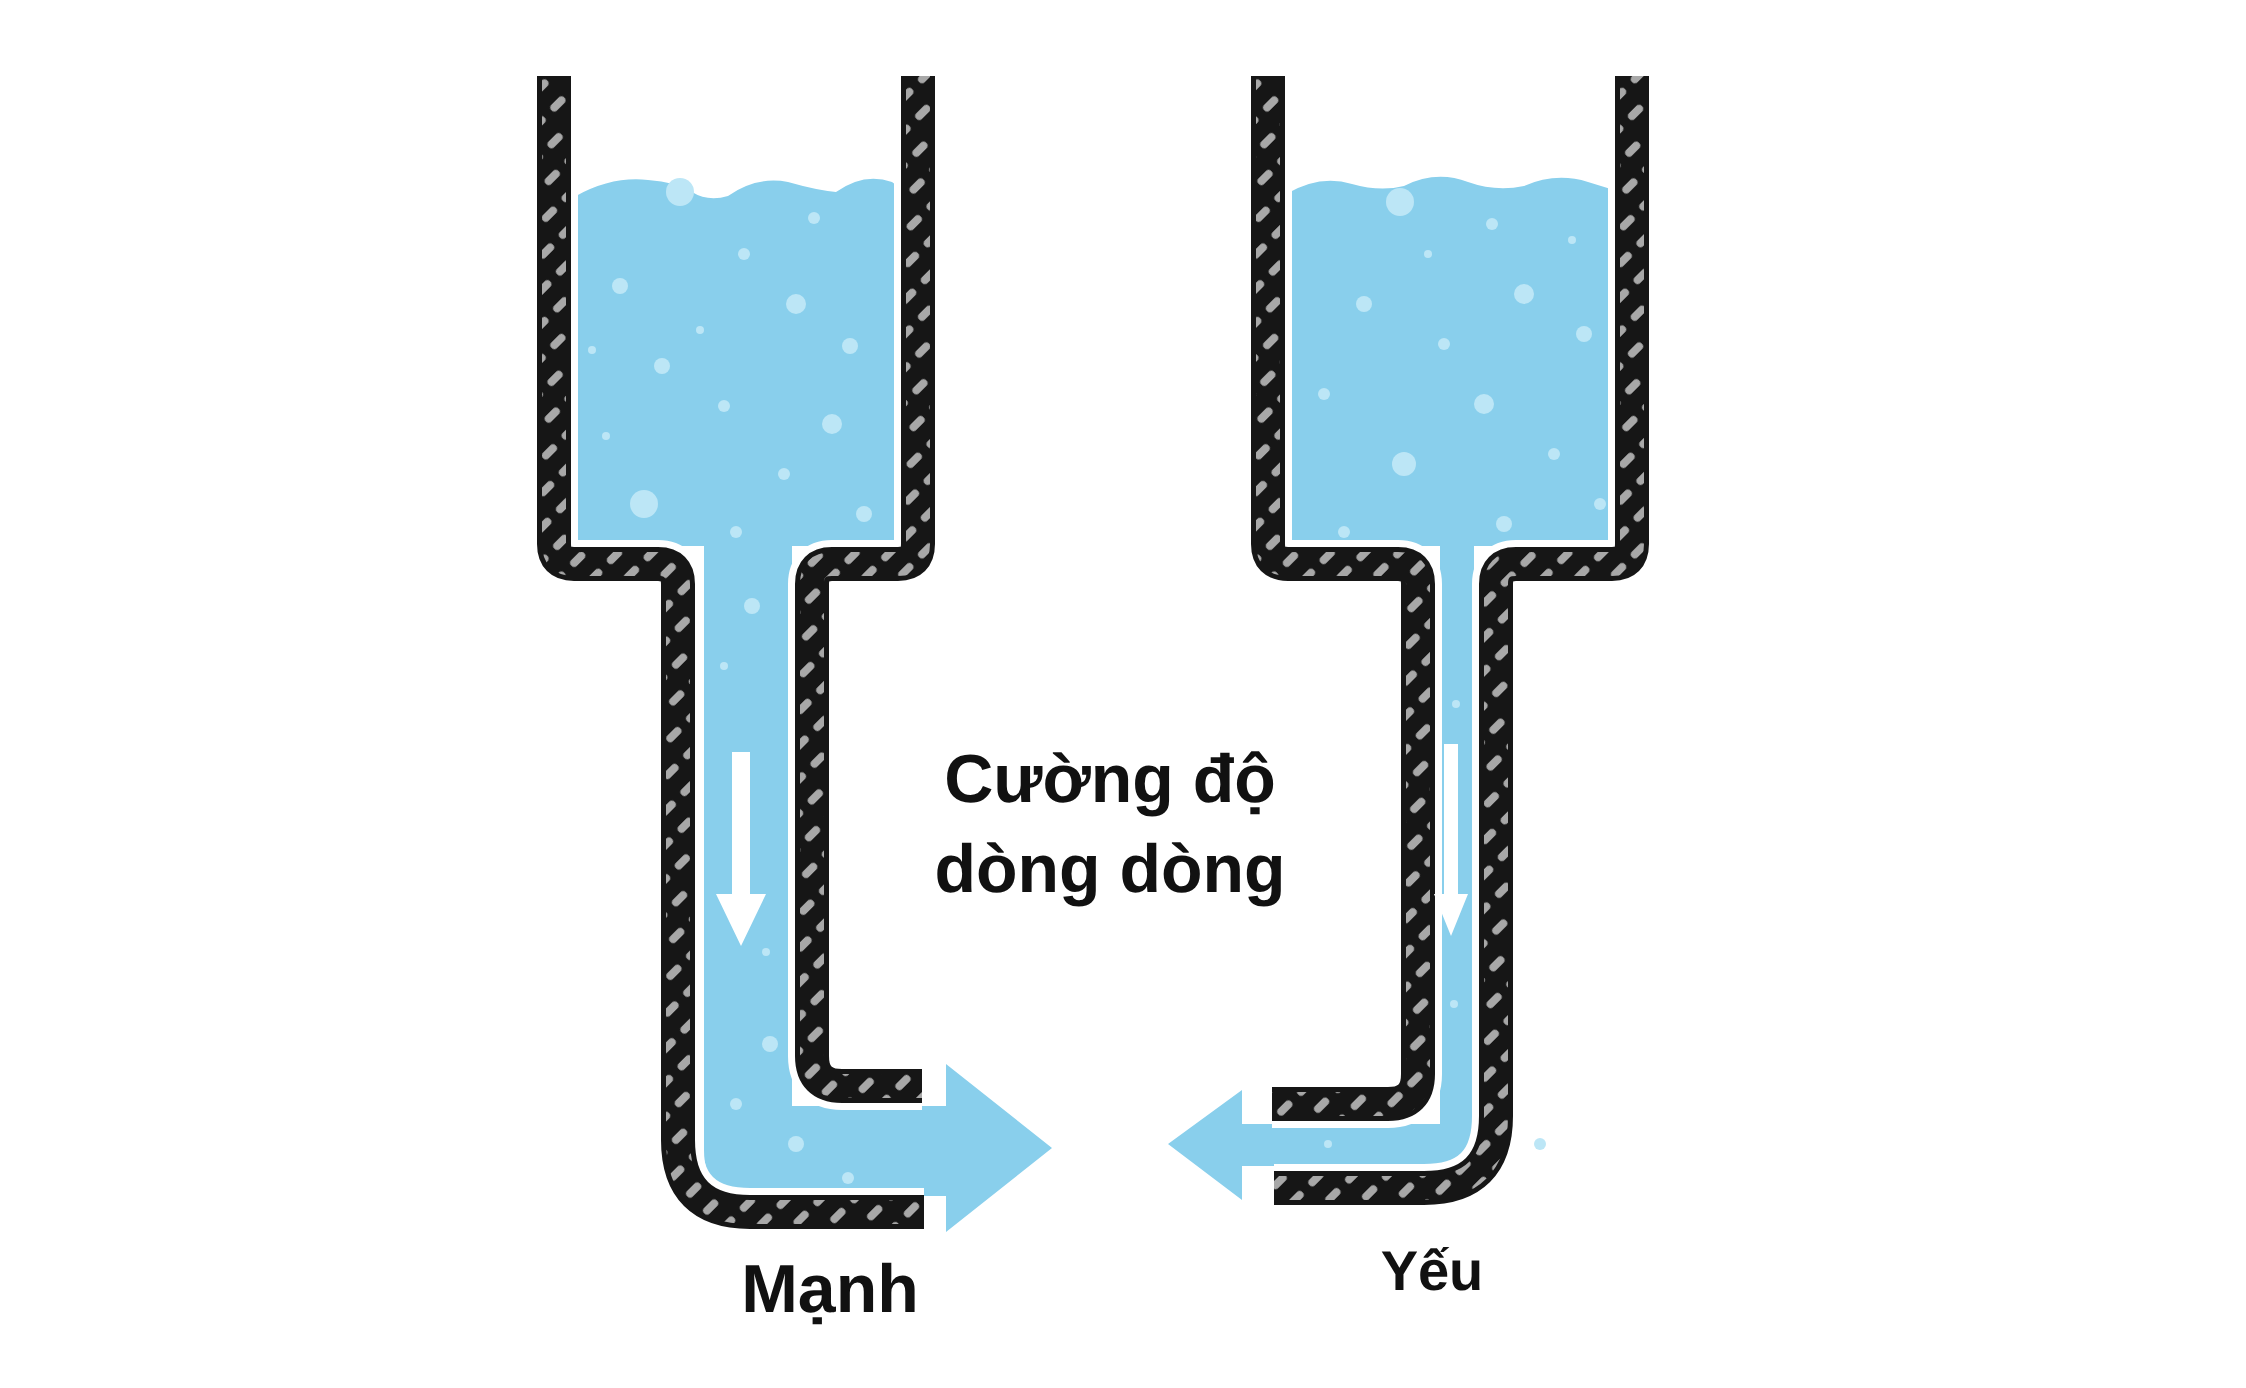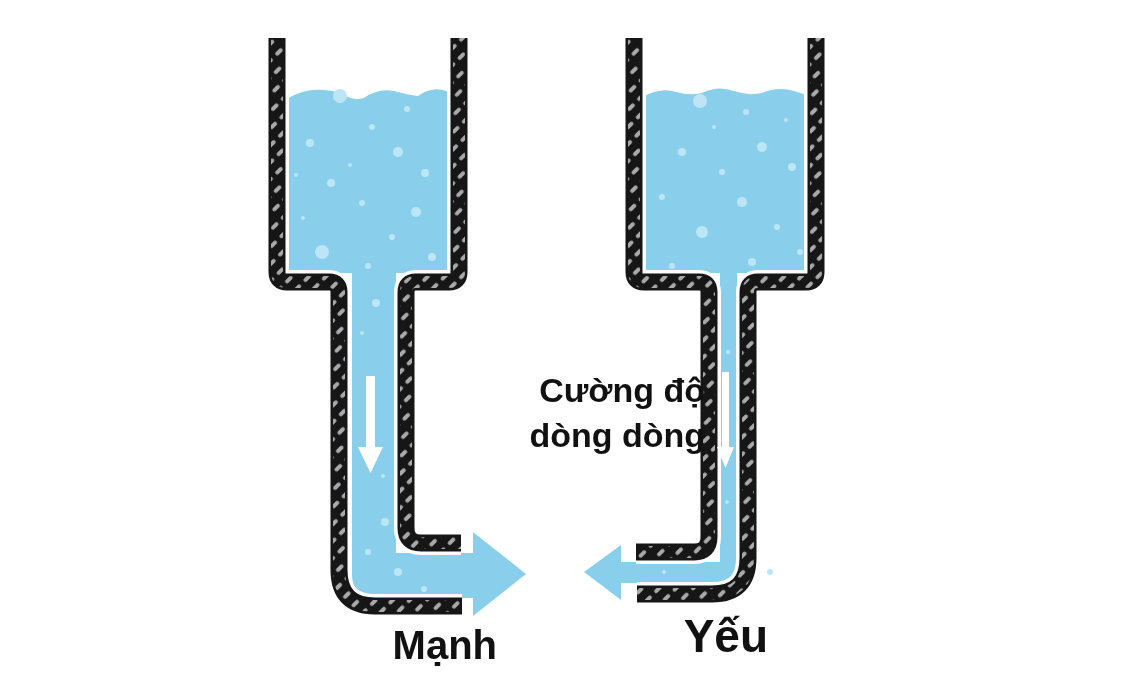--- a/index.html
+++ b/index.html
@@ -16,43 +16,43 @@
     overflow: hidden;
   }
   .stage svg {
     position: absolute;
     inset: 0;
   }
   .lbl {
     position: absolute;
     color: #111111;
     font-weight: bold;
-    text-align: right;
+    text-align: center;
     white-space: nowrap;
     letter-spacing: 0px;
   }
   .lbl-center {
     left: 405px;
     top: 368px;
     width: 300px;
     font-size: 34px;
     line-height: 45px;
   }
   .lbl-manh {
-    left: 297px;
+    left: 315px;
     top: 626px;
     width: 200px;
-    font-size: 40px;
+    font-size: 34px;
     line-height: 38px;
   }
   .lbl-yeu {
-    left: 568px;
+    left: 616px;
     top: 617px;
     width: 200px;
-    font-size: 46px;
+    font-size: 28px;
     line-height: 38px;
   }
 </style>
 </head>
 <body>
 
 <div class="stage">
 
   <svg width="1123" height="694" viewBox="0 0 1123 694">
     <defs>

